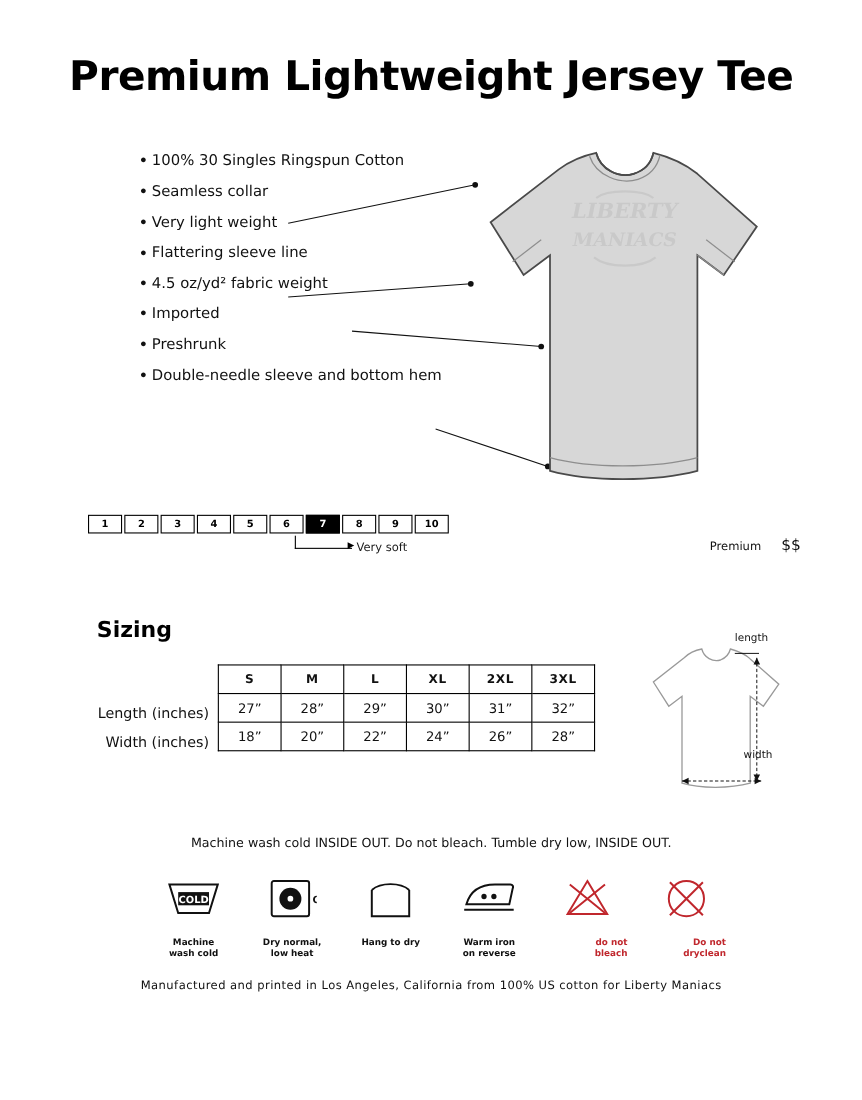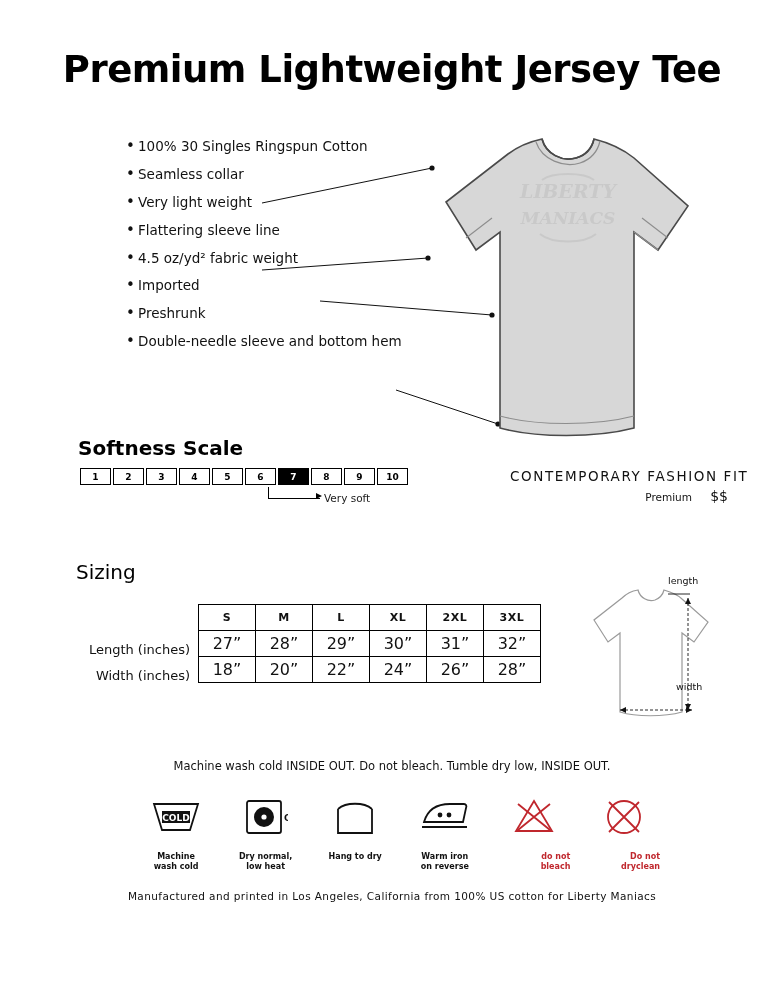--- a/index.html
+++ b/index.html
@@ -94,36 +94,36 @@
     position:absolute; right: 92px; top: 491px;
     font-size: 10.5px; color:#111;
   }
   .price-value {
     position:absolute; right: 56px; top: 488px;
     font-size: 14px; color:#111;
   }
 
   
   .sizing-head {
-    position:absolute; left:76px; top:560px;
-    font-size:20px; font-weight:normal; color:#000;
+    position:absolute; left:88px; top:560px;
+    font-size:20px; font-weight:bold; color:#000;
   }
   table.size-table {
     position:absolute; left: 198px; top: 604px;
     border-collapse: collapse;
   }
   table.size-table th, table.size-table td {
     width: 57px; height: 26px;
     border: 1.4px solid #000;
     text-align: center;
     font-size: 13px;
     color:#111;
   }
   table.size-table th { font-size: 11px; font-weight: bold; letter-spacing: .6px; }
-  table.size-table td { font-size: 16px; }
+  table.size-table td { font-size: 12px; }
   .row-label {
     position:absolute;
     font-size: 13px; color:#111;
     text-align: right; width: 120px;
   }
   .row-label.l1 { left: 70px; top: 642px; }
   .row-label.l2 { left: 70px; top: 668px; }
 
   
   .shirt-measure { position:absolute; left: 570px; top: 584px; width: 160px; height: 140px; }
@@ -249,38 +249,36 @@
 
       <g fill="#c9c9c9" stroke="none" font-family="DejaVu Serif, serif" text-anchor="middle">
         <text x="172" y="70" font-size="19" font-style="italic" font-weight="bold">LIBERTY</text>
         <text x="172" y="96" font-size="17" font-style="italic" font-weight="bold">MANIACS</text>
         <path d="M146,52 C156,44 188,44 198,52" fill="none" stroke="#c9c9c9" stroke-width="2"></path>
         <path d="M144,106 C156,116 188,116 200,106" fill="none" stroke="#c9c9c9" stroke-width="2"></path>
       </g>
     </svg>
   </div>
 
-  <div class="softness-head">Softness Scale</div>
   <div class="scale">
     <div class="cell">1</div>
     <div class="cell">2</div>
     <div class="cell">3</div>
     <div class="cell">4</div>
     <div class="cell">5</div>
     <div class="cell">6</div>
     <div class="cell active">7</div>
     <div class="cell">8</div>
     <div class="cell">9</div>
     <div class="cell">10</div>
   </div>
   <div class="scale-bracket"></div>
   <div class="scale-arrow"></div>
   <div class="scale-note-text">Very soft</div>
 
-  <div class="fit-label">CONTEMPORARY FASHION FIT</div>
   <div class="price-label">Premium</div>
   <div class="price-value">$$</div>
 
   <div class="sizing-head">Sizing</div>
   <div class="row-label l1">Length (inches)</div>
   <div class="row-label l2">Width (inches)</div>
 
   <table class="size-table">
     <tbody>
         <tr>

